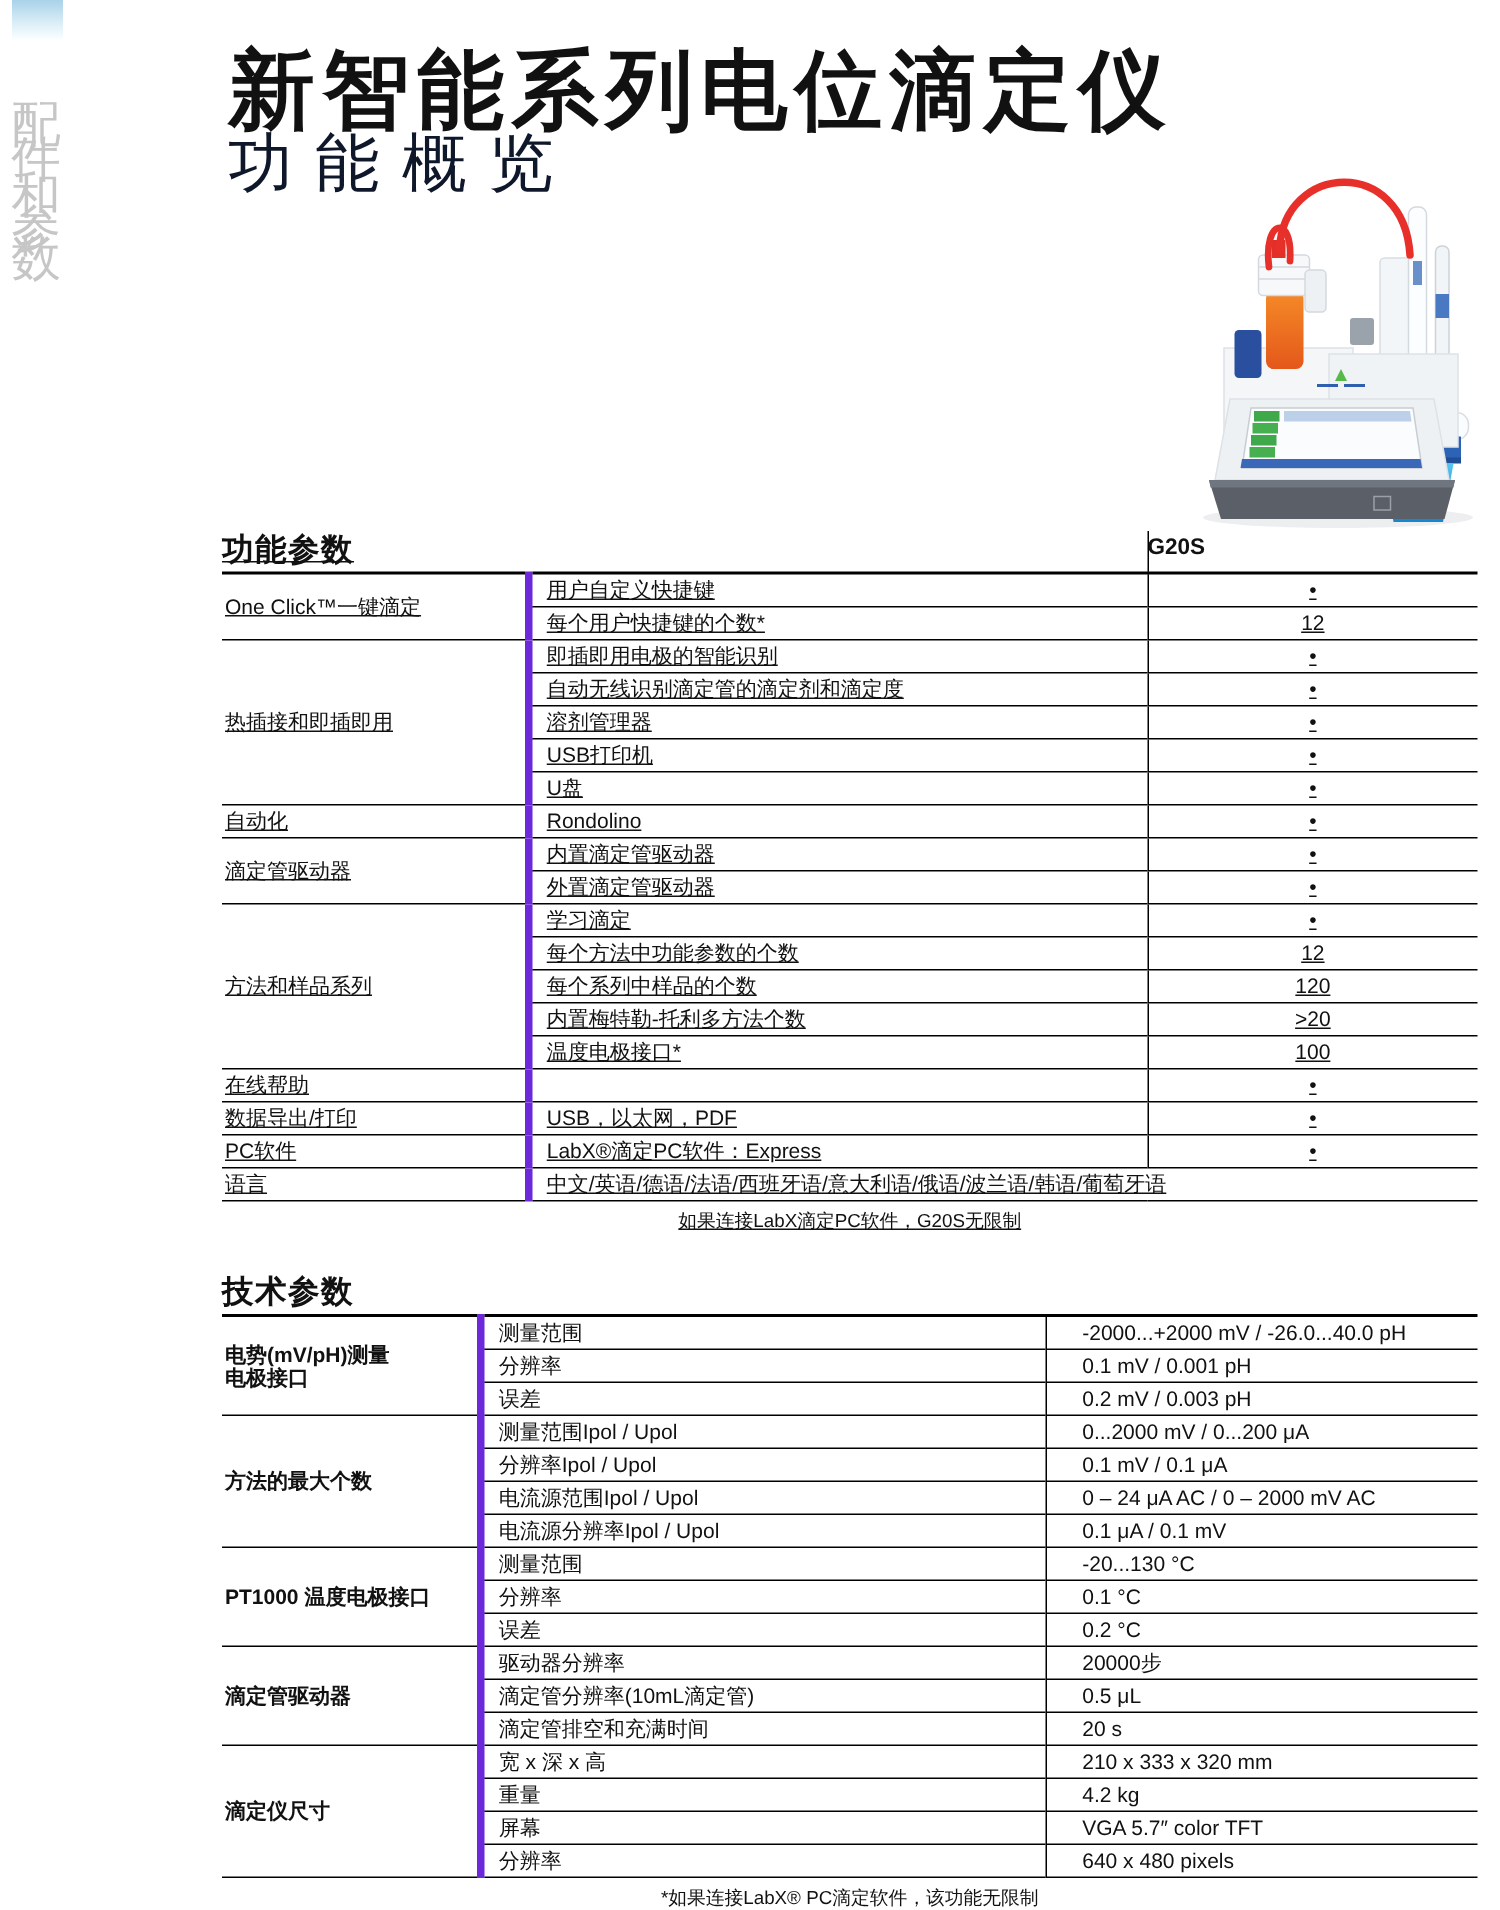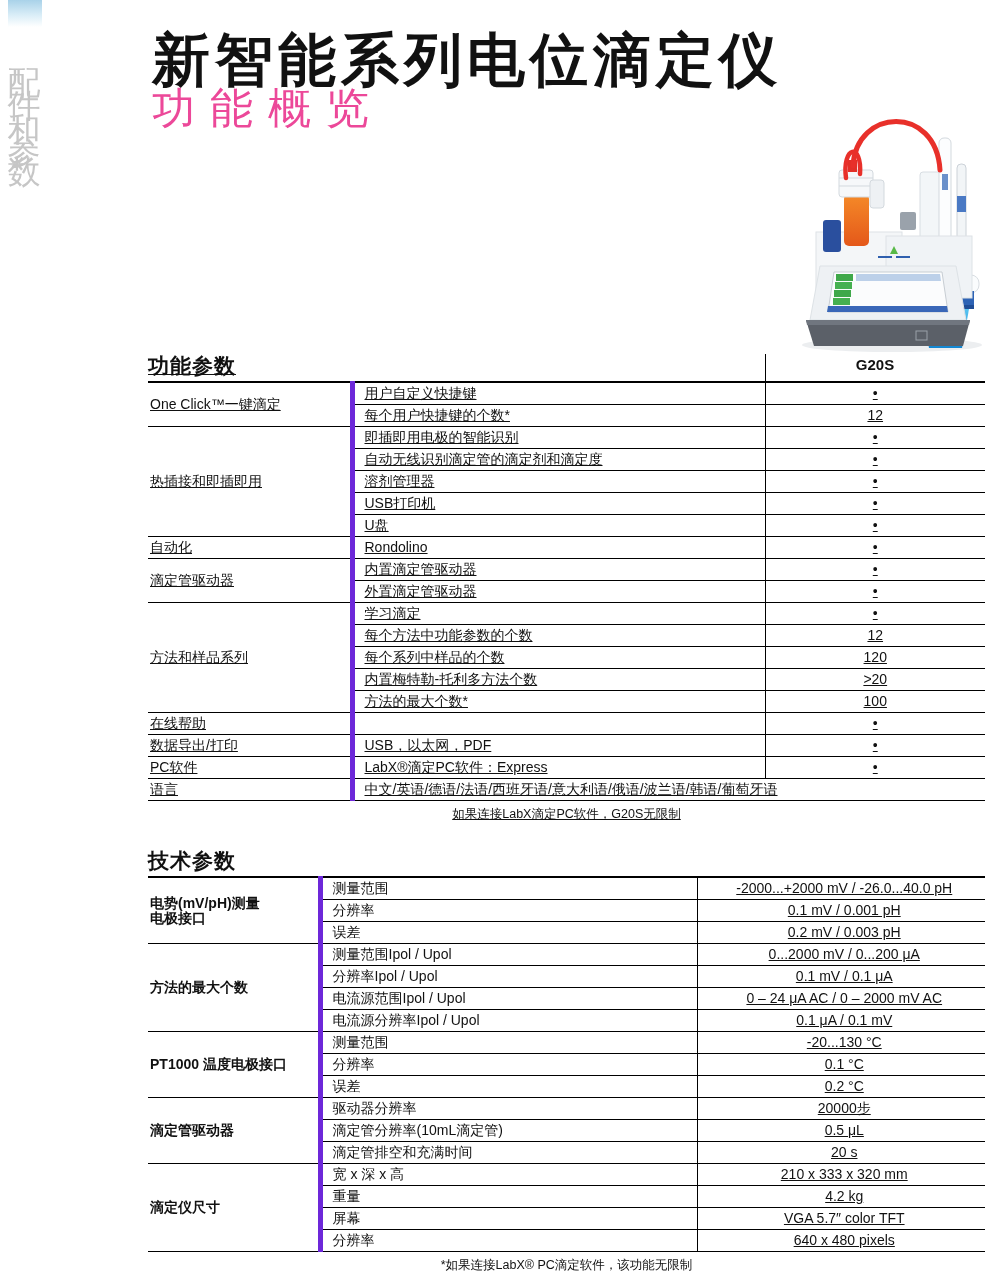--- a/index.html
+++ b/index.html
@@ -10,42 +10,42 @@
   .corner-tab{position:absolute;left:8px;top:0;width:34px;height:27px;
     background:linear-gradient(180deg,#a9d2e9 0%,#d9edf7 55%,#ffffff 100%);}
   .vertical-label{position:absolute;left:7px;top:42px;
     writing-mode:vertical-rl;text-orientation:upright;
     font-size:33px;letter-spacing:22px;color:#c6c6c6;line-height:35px;}
 
   
   .page-title{position:absolute;left:152px;top:22px;font-size:58px;font-weight:bold;
     letter-spacing:5px;white-space:nowrap;}
   .page-subtitle{position:absolute;left:152px;top:80px;font-size:43px;font-weight:400;
-    letter-spacing:15px;white-space:nowrap;color:#ec4899;}
+    letter-spacing:15px;white-space:nowrap;color:#0f172a;}
 
   
   .section{position:absolute;left:148px;width:837px;}
   .section-func{top:352px;text-decoration:underline;}
   .section-tech{top:847px;}
   .sec-head{position:relative;height:29px;}
   .sec-title{font-size:21px;font-weight:bold;letter-spacing:1px;}
-  .col-head{position:absolute;left:617px;top:4px;width:220px;text-align:center;
+  .col-head{position:absolute;left:617px;top:4px;width:220px;
     font-weight:bold;font-size:15px;}
   .head-divider{position:absolute;left:617px;top:2px;width:1px;height:27px;background:#000;}
 
   
   table.spec{border-collapse:collapse;table-layout:fixed;width:837px;
     border-top:2px solid #000;border-bottom:1px solid #000;}
   table.spec td{height:21px;border-top:1px solid #000;font-size:14px;line-height:1.05;
     vertical-align:middle;padding:0 4px 0 10px;overflow:hidden;white-space:nowrap;}
   table.spec td.glabel{border-right:5px solid #6d28d9;padding-left:2px;white-space:pre-line;}
   table.spec td.feat{border-right:1px solid #000;}
   table.spec td.feat.span2{border-right:none;}
   #func-table td.val{text-align:center;padding:0;}
-  #tech-table td.val{text-align:center;padding-left:10px;text-decoration:underline;}
+  #tech-table td.val{text-align:left;padding-left:24px;}
   #tech-table td.glabel{font-weight:bold;}
 
   .footnote{margin-top:5px;font-size:12.5px;color:#111;text-align:center;}
 
   
   .figure{position:absolute;left:790px;top:80px;width:210px;height:280px;}
 </style>
 </head>
 <body>
 
@@ -187,21 +187,21 @@
         </tr>
         <tr>
           <td class="feat">每个系列中样品的个数</td>
           <td class="val">120</td>
         </tr>
         <tr>
           <td class="feat">内置梅特勒-托利多方法个数</td>
           <td class="val">&gt;20</td>
         </tr>
         <tr>
-          <td class="feat">方法的最大个数*</td>
+          <td class="feat">温度电极接口*</td>
           <td class="val">100</td>
         </tr>
         <tr>
           <td class="glabel" rowspan="1">在线帮助</td>
           <td class="feat"></td>
           <td class="val">•</td>
         </tr>
         <tr>
           <td class="glabel" rowspan="1">数据导出/打印</td>
           <td class="feat">USB，以太网，PDF</td>

